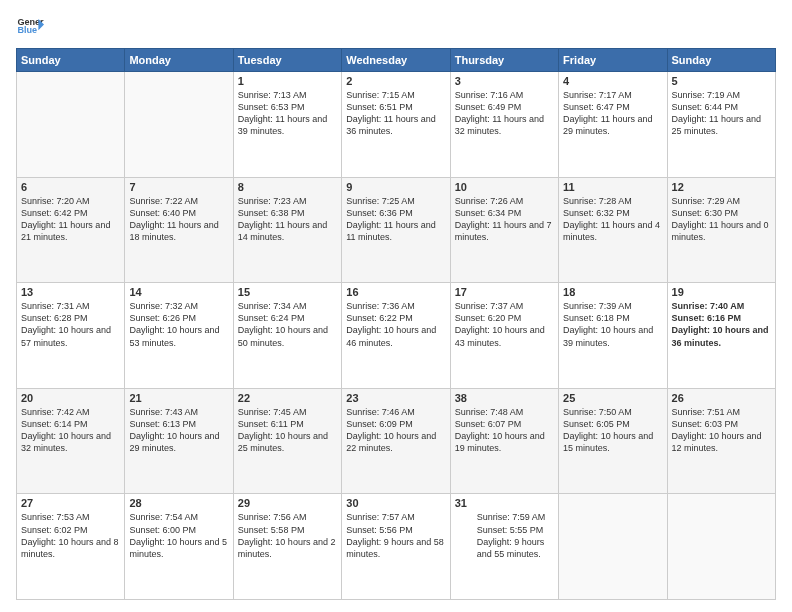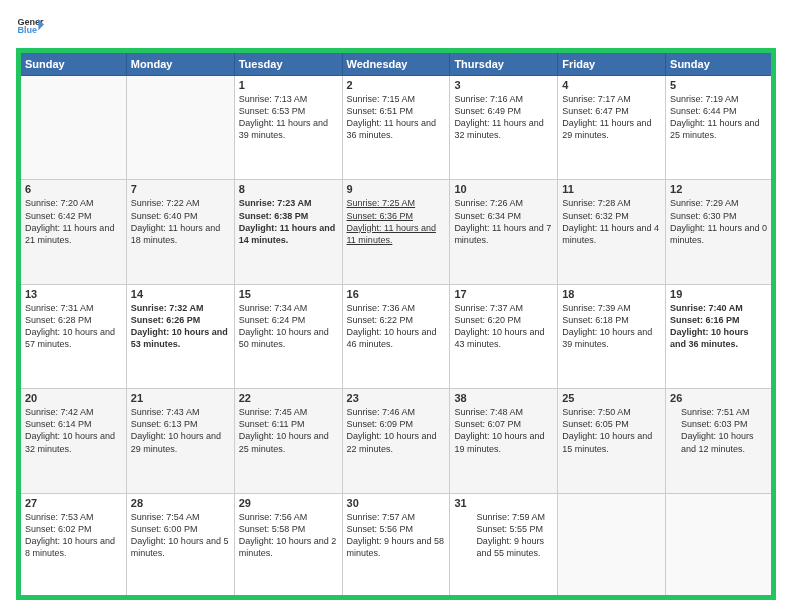--- a/index.html
+++ b/index.html
@@ -40,21 +40,21 @@
       font-weight: 300;
       color: #333;
       line-height: 1.1;
     }
     .location {
       font-size: 13px;
       color: #555;
     }
     .calendar {
       flex: 1;
-      border: 5px solid #22c55e;
+      border: 1px solid #22c55e;
       border-collapse: collapse;
       width: 100%;
       table-layout: fixed;
     }
     .calendar th {
       background: #3b6daa;
       color: #fff;
       font-size: 11px;
       font-weight: bold;
       padding: 5px 4px;
@@ -165,27 +165,27 @@
 Daylight: 11 hours and 21 minutes.</div>
           </td>
           <td>
             <span class="day-num">7</span>
             <div class="day-info" style="white-space: pre-line;">Sunrise: 7:22 AM
 Sunset: 6:40 PM
 Daylight: 11 hours and 18 minutes.</div>
           </td>
           <td>
             <span class="day-num">8</span>
-            <div class="day-info" style="white-space: pre-line; font-weight: bold;">Sunrise: 7:23 AM
+            <div class="day-info" style="white-space: pre-line;">Sunrise: 7:23 AM
 Sunset: 6:38 PM
 Daylight: 11 hours and 14 minutes.</div>
           </td>
           <td>
             <span class="day-num">9</span>
-            <div class="day-info" style="white-space: pre-line; text-decoration: underline;">Sunrise: 7:25 AM
+            <div class="day-info" style="white-space: pre-line;">Sunrise: 7:25 AM
 Sunset: 6:36 PM
 Daylight: 11 hours and 11 minutes.</div>
           </td>
           <td>
             <span class="day-num">10</span>
             <div class="day-info" style="white-space: pre-line;">Sunrise: 7:26 AM
 Sunset: 6:34 PM
 Daylight: 11 hours and 7 minutes.</div>
           </td>
           <td>
@@ -203,21 +203,21 @@
         </tr>
         <tr>
           <td>
             <span class="day-num">13</span>
             <div class="day-info" style="white-space: pre-line;">Sunrise: 7:31 AM
 Sunset: 6:28 PM
 Daylight: 10 hours and 57 minutes.</div>
           </td>
           <td>
             <span class="day-num">14</span>
-            <div class="day-info" style="white-space: pre-line; font-weight: bold;">Sunrise: 7:32 AM
+            <div class="day-info" style="white-space: pre-line;">Sunrise: 7:32 AM
 Sunset: 6:26 PM
 Daylight: 10 hours and 53 minutes.</div>
           </td>
           <td>
             <span class="day-num">15</span>
             <div class="day-info" style="white-space: pre-line;">Sunrise: 7:34 AM
 Sunset: 6:24 PM
 Daylight: 10 hours and 50 minutes.</div>
           </td>
           <td>
@@ -277,21 +277,21 @@
 Daylight: 10 hours and 19 minutes.</div>
           </td>
           <td>
             <span class="day-num">25</span>
             <div class="day-info" style="white-space: pre-line;">Sunrise: 7:50 AM
 Sunset: 6:05 PM
 Daylight: 10 hours and 15 minutes.</div>
           </td>
           <td>
             <span class="day-num">26</span>
-            <div class="day-info" style="white-space: pre-line; margin-left: 11px;">Sunrise: 7:51 AM
+            <div class="day-info" style="white-space: pre-line;">Sunrise: 7:51 AM
 Sunset: 6:03 PM
 Daylight: 10 hours and 12 minutes.</div>
           </td>
         </tr>
         <tr>
           <td>
             <span class="day-num">27</span>
             <div class="day-info" style="white-space: pre-line;">Sunrise: 7:53 AM
 Sunset: 6:02 PM
 Daylight: 10 hours and 8 minutes.</div>

